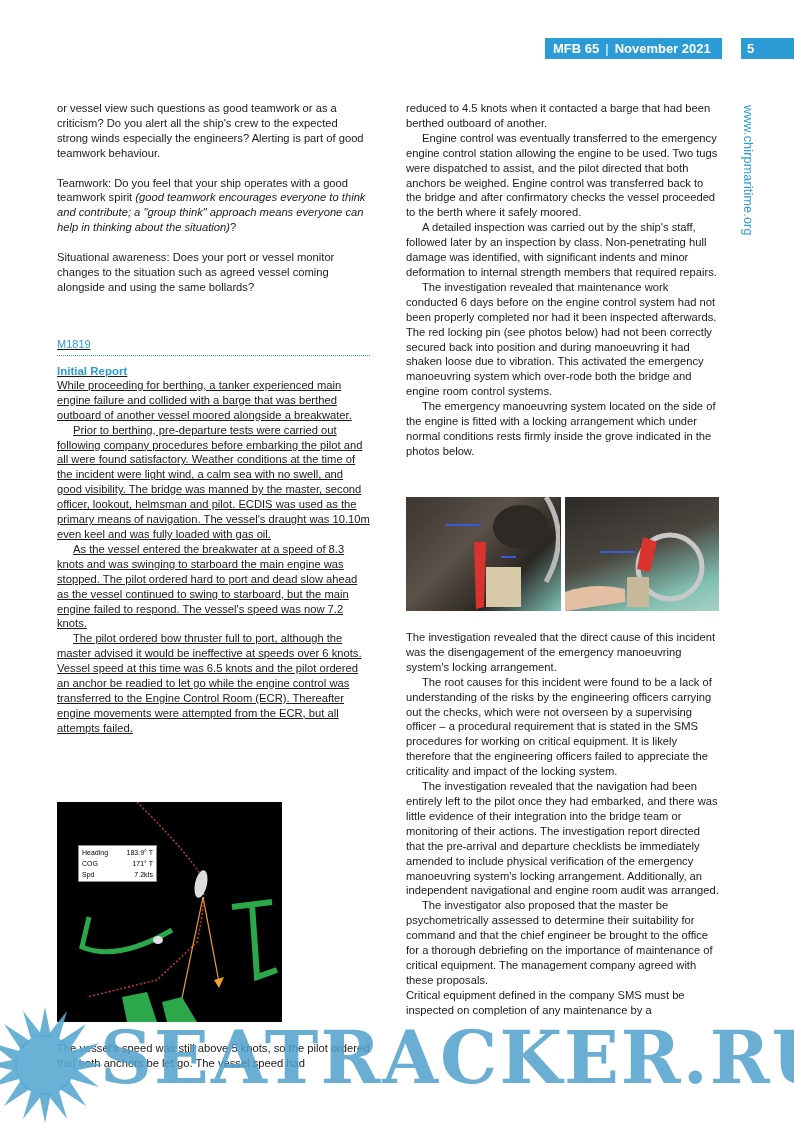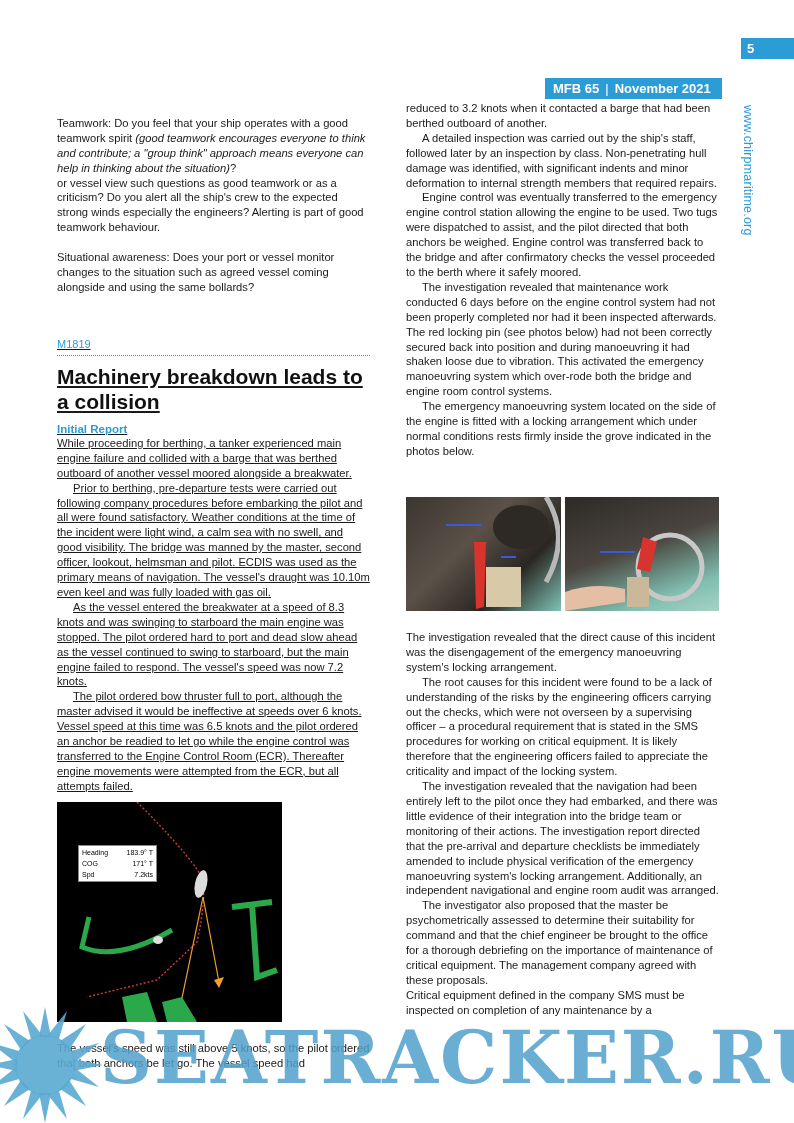--- a/index.html
+++ b/index.html
@@ -1,19 +1,19 @@
 <!DOCTYPE html>
 <html><head>
 <meta charset="utf-8">
 <style>
   * { box-sizing: border-box; margin: 0; padding: 0; }
   html, body { width: 794px; height: 1123px; background: #ffffff; overflow: hidden; }
   body { position: relative; font-family: "Liberation Sans", sans-serif; color: #1a1a1a; }
 
-  .header-bar { position: absolute; top: 38px; left: 545px; height: 21px; width: 177px; background: #2b9cd6; color: #fff; font-weight: bold; font-size: 13px; line-height: 21px; padding-left: 8px; margin-top: 40px; }
+  .header-bar { position: absolute; top: 38px; left: 545px; height: 21px; width: 177px; background: #2b9cd6; color: #fff; font-weight: bold; font-size: 13px; line-height: 21px; padding-left: 8px; }
   .header-sep { padding: 0 6px; font-weight: normal; }
   .page-box { position: absolute; top: 38px; left: 741px; width: 53px; height: 21px; background: #2b9cd6; color: #fff; font-weight: bold; font-size: 13px; line-height: 21px; padding-left: 6px; }
 
   .side-url { position: absolute; left: 737px; top: 105px; width: 18px; height: 150px; writing-mode: vertical-rl; color: #2b9cd6; font-size: 12.5px; letter-spacing: 0.2px; }
 
   .col { position: absolute; font-size: 11.2px; line-height: 14.9px; }
   .col-left { left: 57px; width: 313px; }
   .col-right { left: 406px; width: 313px; }
   .para { text-indent: 0; }
   .para.indent { text-indent: 16px; }
@@ -40,28 +40,27 @@
 <body>
 
 <div class="header-bar">
   <span>MFB 65</span><span class="header-sep">|</span><span>November 2021</span>
 </div>
 <div class="page-box">5</div>
 
 <div class="side-url">www.chirpmaritime.org</div>
 
 <div class="col col-left" style="top:101px;">
+  <p class="para">or vessel view such questions as good teamwork or as a criticism? Do you alert all the ship's crew to the expected strong winds especially the engineers? Alerting is part of good teamwork behaviour.</p>
   <p class="para gap"><span>Teamwork: Do you feel that your ship operates with a good teamwork spirit </span><em>(good teamwork encourages everyone to think and contribute; a "group think" approach means everyone can help in thinking about the situation)</em><span>?</span></p>
-  <p class="para">or vessel view such questions as good teamwork or as a criticism? Do you alert all the ship's crew to the expected strong winds especially the engineers? Alerting is part of good teamwork behaviour.</p>
   <p class="para gap">Situational awareness: Does your port or vessel monitor changes to the situation such as agreed vessel coming alongside and using the same bollards?</p>
 </div>
 
 <div class="col col-left" style="top:337px;text-decoration:underline;">
   <div class="tag">M1819</div>
-  <h1 class="title">Machinery breakdown leads to a collision</h1>
   <div class="subhead">Initial Report</div>
   <p class="para">While proceeding for berthing, a tanker experienced main engine failure and collided with a barge that was berthed outboard of another vessel moored alongside a breakwater.</p>
   <p class="para indent">Prior to berthing, pre-departure tests were carried out following company procedures before embarking the pilot and all were found satisfactory. Weather conditions at the time of the incident were light wind, a calm sea with no swell, and good visibility. The bridge was manned by the master, second officer, lookout, helmsman and pilot. ECDIS was used as the primary means of navigation. The vessel's draught was 10.10m even keel and was fully loaded with gas oil.</p>
   <p class="para indent">As the vessel entered the breakwater at a speed of 8.3 knots and was swinging to starboard the main engine was stopped. The pilot ordered hard to port and dead slow ahead as the vessel continued to swing to starboard, but the main engine failed to respond. The vessel's speed was now 7.2 knots.</p>
   <p class="para indent">The pilot ordered bow thruster full to port, although the master advised it would be ineffective at speeds over 6 knots. Vessel speed at this time was 6.5 knots and the pilot ordered an anchor be readied to let go while the engine control was transferred to the Engine Control Room (ECR). Thereafter engine movements were attempted from the ECR, but all attempts failed.</p>
 </div>
 
 <div class="ecdis">
   <svg width="225" height="220" viewBox="0 0 225 220">
     <path d="M80 0 Q130 50 145 75 Q150 95 140 140 L100 178 L30 195" fill="none" stroke="#d23a3a" stroke-width="1.4" stroke-dasharray="2,2"></path>
@@ -89,23 +88,23 @@
         <span>7.2kts</span>
       </div>
   </div>
 </div>
 
 <div class="col col-left" style="top:1041px;">
   <p class="para">The vessel's speed was still above 5 knots, so the pilot ordered that both anchors be let go. The vessel speed had</p>
 </div>
 
 <div class="col col-right" style="top:101px;">
-  <p class="para">reduced to 3.2 knots when it contacted a barge that had been berthed outboard of another.</p>
+  <p class="para">reduced to 4.5 knots when it contacted a barge that had been berthed outboard of another.</p>
+  <p class="para indent">Engine control was eventually transferred to the emergency engine control station allowing the engine to be used. Two tugs were dispatched to assist, and the pilot directed that both anchors be weighed. Engine control was transferred back to the bridge and after confirmatory checks the vessel proceeded to the berth where it safely moored.</p>
   <p class="para indent">A detailed inspection was carried out by the ship's staff, followed later by an inspection by class. Non-penetrating hull damage was identified, with significant indents and minor deformation to internal strength members that required repairs.</p>
-  <p class="para indent">Engine control was eventually transferred to the emergency engine control station allowing the engine to be used. Two tugs were dispatched to assist, and the pilot directed that both anchors be weighed. Engine control was transferred back to the bridge and after confirmatory checks the vessel proceeded to the berth where it safely moored.</p>
   <p class="para indent">The investigation revealed that maintenance work conducted 6 days before on the engine control system had not been properly completed nor had it been inspected afterwards. The red locking pin (see photos below) had not been correctly secured back into position and during manoeuvring it had shaken loose due to vibration. This activated the emergency manoeuvring system which over-rode both the bridge and engine room control systems.</p>
   <p class="para indent">The emergency manoeuvring system located on the side of the engine is fitted with a locking arrangement which under normal conditions rests firmly inside the grove indicated in the photos below.</p>
 </div>
 
 <div class="photos">
   <div class="photo photo-1">
     <svg width="154" height="114">
       <ellipse cx="115" cy="30" rx="28" ry="22" fill="#2d2a26"></ellipse>
       <rect x="80" y="70" width="35" height="40" fill="#d8c9a8"></rect>
       <path d="M68 45 L80 45 L78 110 L70 112 Z" fill="#d9332e"></path>

